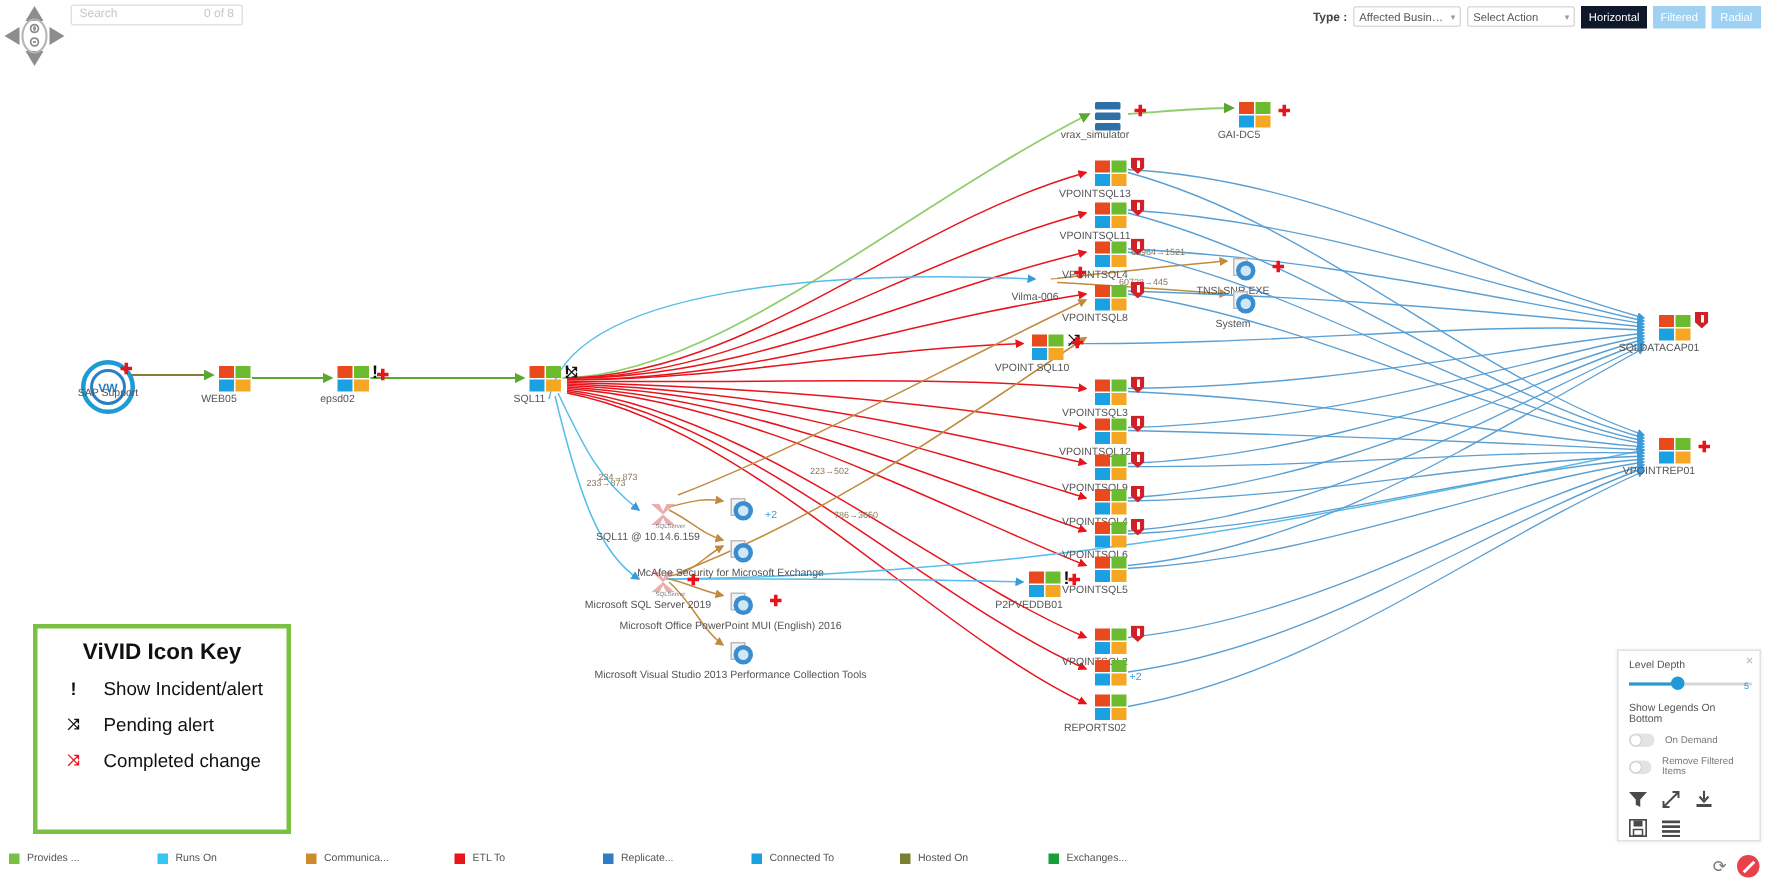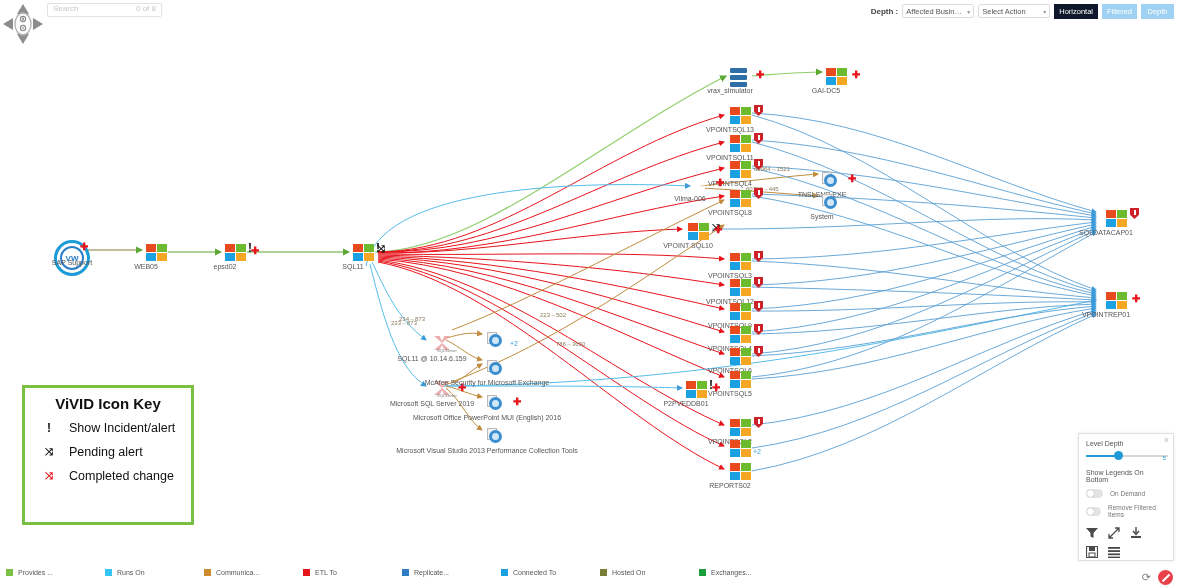--- a/index.html
+++ b/index.html
@@ -97,21 +97,21 @@
   .sqlsrv-ico{width:20px;height:16px;position:relative;}
   .sqlsrv-ico .fan{
     position:absolute;left:2px;top:0;width:16px;height:14px;background:#e8a0a0;
     clip-path:polygon(50% 50%,0 0,35% 0,50% 35%,65% 0,100% 0,50% 50%,100% 100%,65% 100%,50% 65%,35% 100%,0 100%);
     opacity:.85;
   }
   .sqlsrv-ico .cap{position:absolute;left:5px;top:12px;font-size:4px;color:#777;white-space:nowrap;}
 
   
   #icon-key{
-    position:absolute;left:22px;top:385px;width:172px;height:140px;
+    position:absolute;left:22px;top:416px;width:172px;height:140px;
     border:3px solid #7ac143;background:#fff;box-sizing:border-box;z-index:30;
     padding:5px 8px;
   }
   #icon-key .title{text-align:center;font-size:15px;font-weight:bold;color:#111;margin:2px 0 4px;}
   #icon-key .row{display:flex;align-items:center;height:24px;gap:10px;padding-left:6px;}
   #icon-key .row .gl{width:20px;text-align:center;font-weight:bold;}
   #icon-key .row .tx{font-size:12.5px;color:#111;}
 
   
   #bottom-legend{
@@ -316,32 +316,32 @@
         <rect x="20.4" y="14.4" width="1.2" height="3.2" fill="#8d8d8d"></rect>
       </svg>
     </div>
 
     <div id="search-box">
       <span class="ph">Search</span>
       <span class="cnt">0 of 8</span>
     </div>
 
     <div id="type-controls">
-      <span class="lbl">Depth :</span>
+      <span class="lbl">Type :</span>
       <div class="ddl">
         <span class="cv">Affected Busines...</span>
         <span class="ar">▾</span>
       </div>
       <div class="ddl">
         <span class="cv">Select Action</span>
         <span class="ar">▾</span>
       </div>
       <div class="segbtn active">Horizontal</div>
       <div class="segbtn">Filtered</div>
-      <div class="segbtn">Depth</div>
+      <div class="segbtn">Radial</div>
     </div>
   </div>
 
   <div id="icon-key">
     <div class="title">ViVID Icon Key</div>
     <div class="row">
       <span class="gl excl">!</span>
       <span class="tx">Show Incident/alert</span>
     </div>
     <div class="row">

